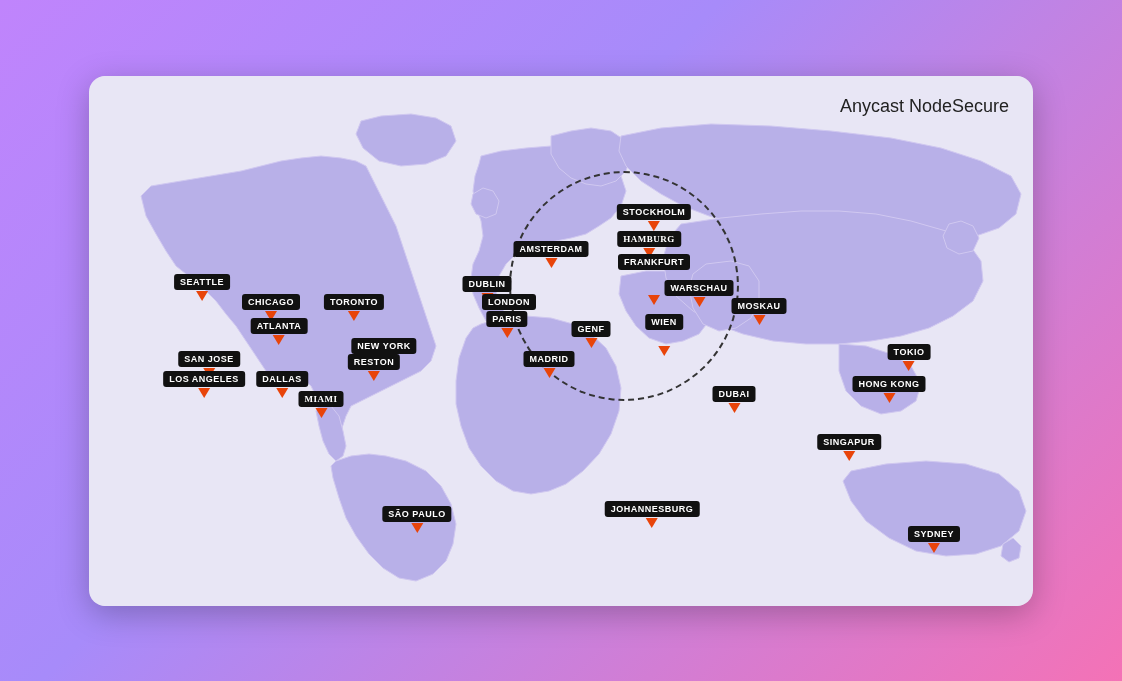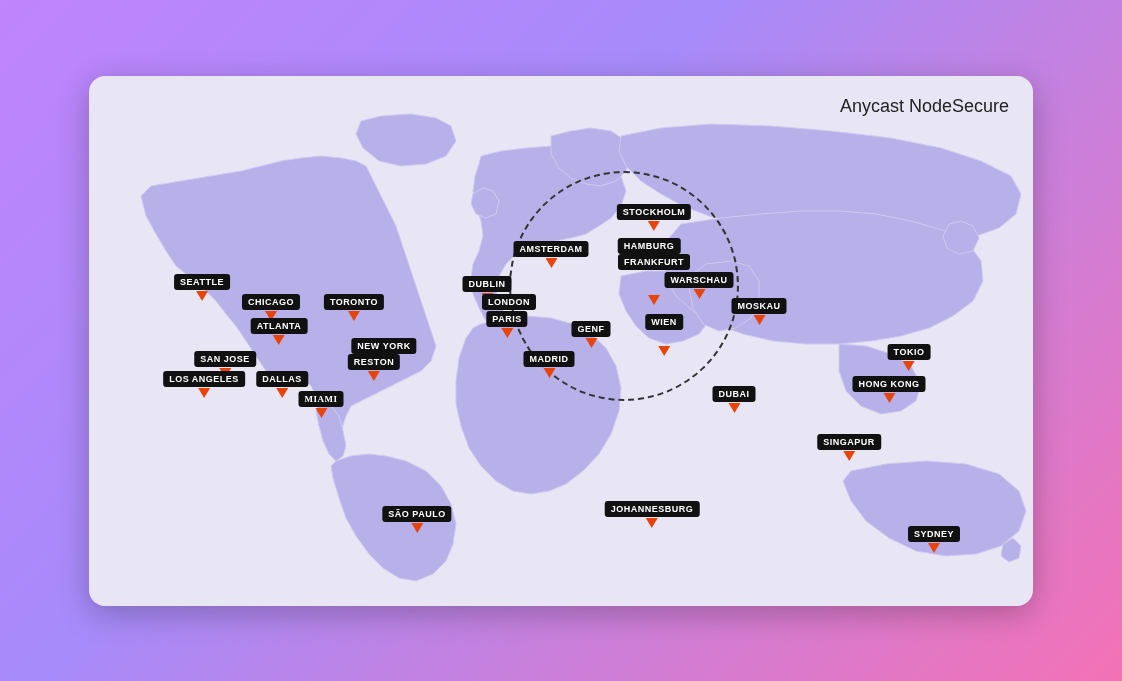--- a/index.html
+++ b/index.html
@@ -129,21 +129,21 @@
         <div class="marker-pin"></div>
       </div>
       <div class="marker" style="left: 182px; top: 218px;">
         <div class="marker-label">CHICAGO</div>
         <div class="marker-pin"></div>
       </div>
       <div class="marker" style="left: 190px; top: 242px;">
         <div class="marker-label">ATLANTA</div>
         <div class="marker-pin"></div>
       </div>
-      <div class="marker" style="left: 136px; top: 275px; align-items: center;">
+      <div class="marker" style="left: 120px; top: 275px; align-items: center;">
         <div class="marker-label">SAN JOSE</div>
         <div class="marker-pin"></div>
       </div>
       <div class="marker" style="left: 115px; top: 295px;">
         <div class="marker-label">LOS ANGELES</div>
         <div class="marker-pin"></div>
       </div>
       <div class="marker" style="left: 193px; top: 295px;">
         <div class="marker-label">DALLAS</div>
         <div class="marker-pin"></div>
@@ -185,41 +185,41 @@
         <div class="marker-pin"></div>
       </div>
       <div class="marker" style="left: 462px; top: 165px;">
         <div class="marker-label">AMSTERDAM</div>
         <div class="marker-pin"></div>
       </div>
       <div class="marker" style="left: 565px; top: 128px;">
         <div class="marker-label">STOCKHOLM</div>
         <div class="marker-pin"></div>
       </div>
-      <div class="marker" style="left: 560px; top: 162px;">
+      <div class="marker" style="left: 560px; top: 155px; font-family: Liberation Serif, serif;">
         <div class="marker-label">HAMBURG</div>
         <div class="marker-pin"></div>
       </div>
       <div class="marker" style="left: 565px; top: 178px; gap: 24px;">
         <div class="marker-label">FRANKFURT</div>
         <div class="marker-pin"></div>
       </div>
       <div class="marker" style="left: 460px; top: 275px;">
         <div class="marker-label">MADRID</div>
         <div class="marker-pin"></div>
       </div>
       <div class="marker" style="left: 502px; top: 245px;">
         <div class="marker-label">GENF</div>
         <div class="marker-pin"></div>
       </div>
       <div class="marker" style="left: 575px; top: 238px; gap: 15px;">
         <div class="marker-label">WIEN</div>
         <div class="marker-pin"></div>
       </div>
-      <div class="marker" style="left: 610px; top: 196px;">
+      <div class="marker" style="left: 610px; top: 204px;">
         <div class="marker-label">WARSCHAU</div>
         <div class="marker-pin"></div>
       </div>
       <div class="marker" style="left: 670px; top: 222px;">
         <div class="marker-label">MOSKAU</div>
         <div class="marker-pin"></div>
       </div>
       <div class="marker" style="left: 645px; top: 310px;">
         <div class="marker-label">DUBAI</div>
         <div class="marker-pin"></div>

